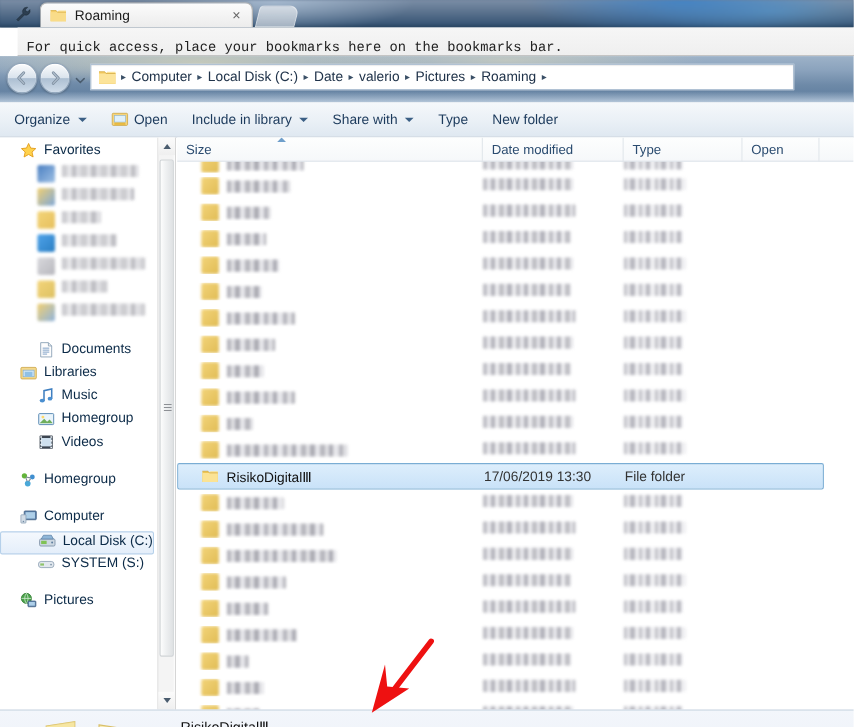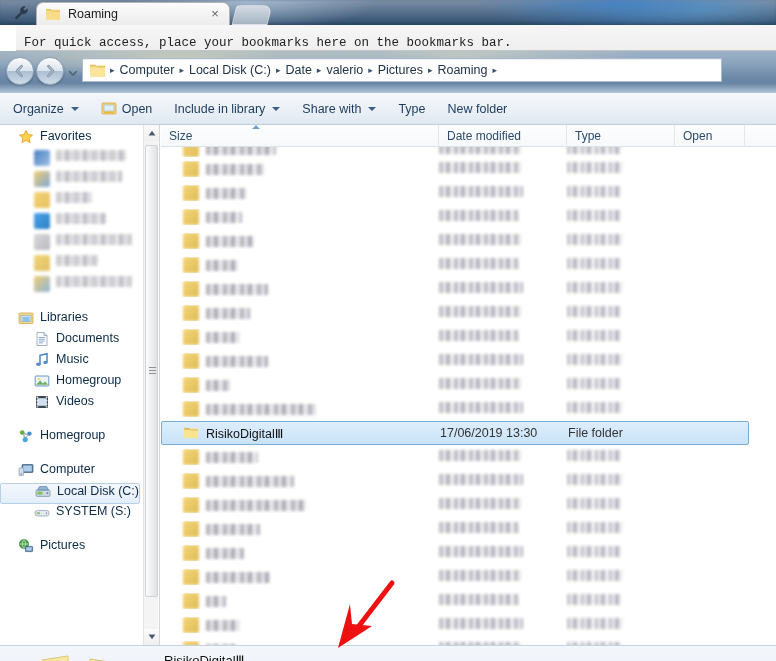--- a/index.html
+++ b/index.html
@@ -402,35 +402,35 @@
         <span class="nav-ico blur-ico" style="background:linear-gradient(135deg,#f3d479,#ddc163);"></span>
         <span class="blur-label" style="width:42px;"></span>
       </div>
       <div class="nav-row child">
         <span class="nav-ico blur-ico" style="background:linear-gradient(135deg,#f0cf72,#8fb4dd);"></span>
         <span class="blur-label" style="width:76px;"></span>
       </div>
 
       <div class="nav-spacer"></div>
 
+      <div class="nav-row child">
+        <svg class="nav-ico" viewBox="0 0 16 16">
+          <path d="M3 1.5h7l3 3v10H3z" fill="#fdfdfd" stroke="#8aa0b5" stroke-width=".8"></path>
+          <path d="M10 1.5v3h3" fill="none" stroke="#8aa0b5" stroke-width=".8"></path>
+          <path d="M4.8 6.5h6M4.8 8.3h6M4.8 10.1h6M4.8 11.9h4" stroke="#6f95c0" stroke-width=".8"></path>
+        </svg>
+        <span>Documents</span>
+      </div>
       <div class="nav-row header">
         <svg class="nav-ico" viewBox="0 0 16 16">
           <rect x="1" y="3" width="14" height="10.5" rx="1" fill="#f5d98b" stroke="#c8a13f" stroke-width=".7"></rect>
           <rect x="3" y="5.5" width="10" height="6" fill="#cfe6f7" stroke="#7fa9cd" stroke-width=".6"></rect>
           <rect x="4.5" y="7" width="7" height="4.5" fill="#8fc0e6"></rect>
         </svg>
         <span>Libraries</span>
-      </div>
-      <div class="nav-row child">
-        <svg class="nav-ico" viewBox="0 0 16 16">
-          <path d="M3 1.5h7l3 3v10H3z" fill="#fdfdfd" stroke="#8aa0b5" stroke-width=".8"></path>
-          <path d="M10 1.5v3h3" fill="none" stroke="#8aa0b5" stroke-width=".8"></path>
-          <path d="M4.8 6.5h6M4.8 8.3h6M4.8 10.1h6M4.8 11.9h4" stroke="#6f95c0" stroke-width=".8"></path>
-        </svg>
-        <span>Documents</span>
       </div>
       <div class="nav-row child">
         <svg class="nav-ico" viewBox="0 0 16 16">
           <path d="M6 12V3.2l7-1.5v8.6" fill="none" stroke="#3f7fc0" stroke-width="1.4" stroke-linecap="round"></path>
           <ellipse cx="4.4" cy="12.2" rx="2.3" ry="1.8" fill="#4a8fd0"></ellipse>
           <ellipse cx="11.4" cy="10.4" rx="2.1" ry="1.7" fill="#4a8fd0"></ellipse>
         </svg>
         <span>Music</span>
       </div>
       <div class="nav-row child">

